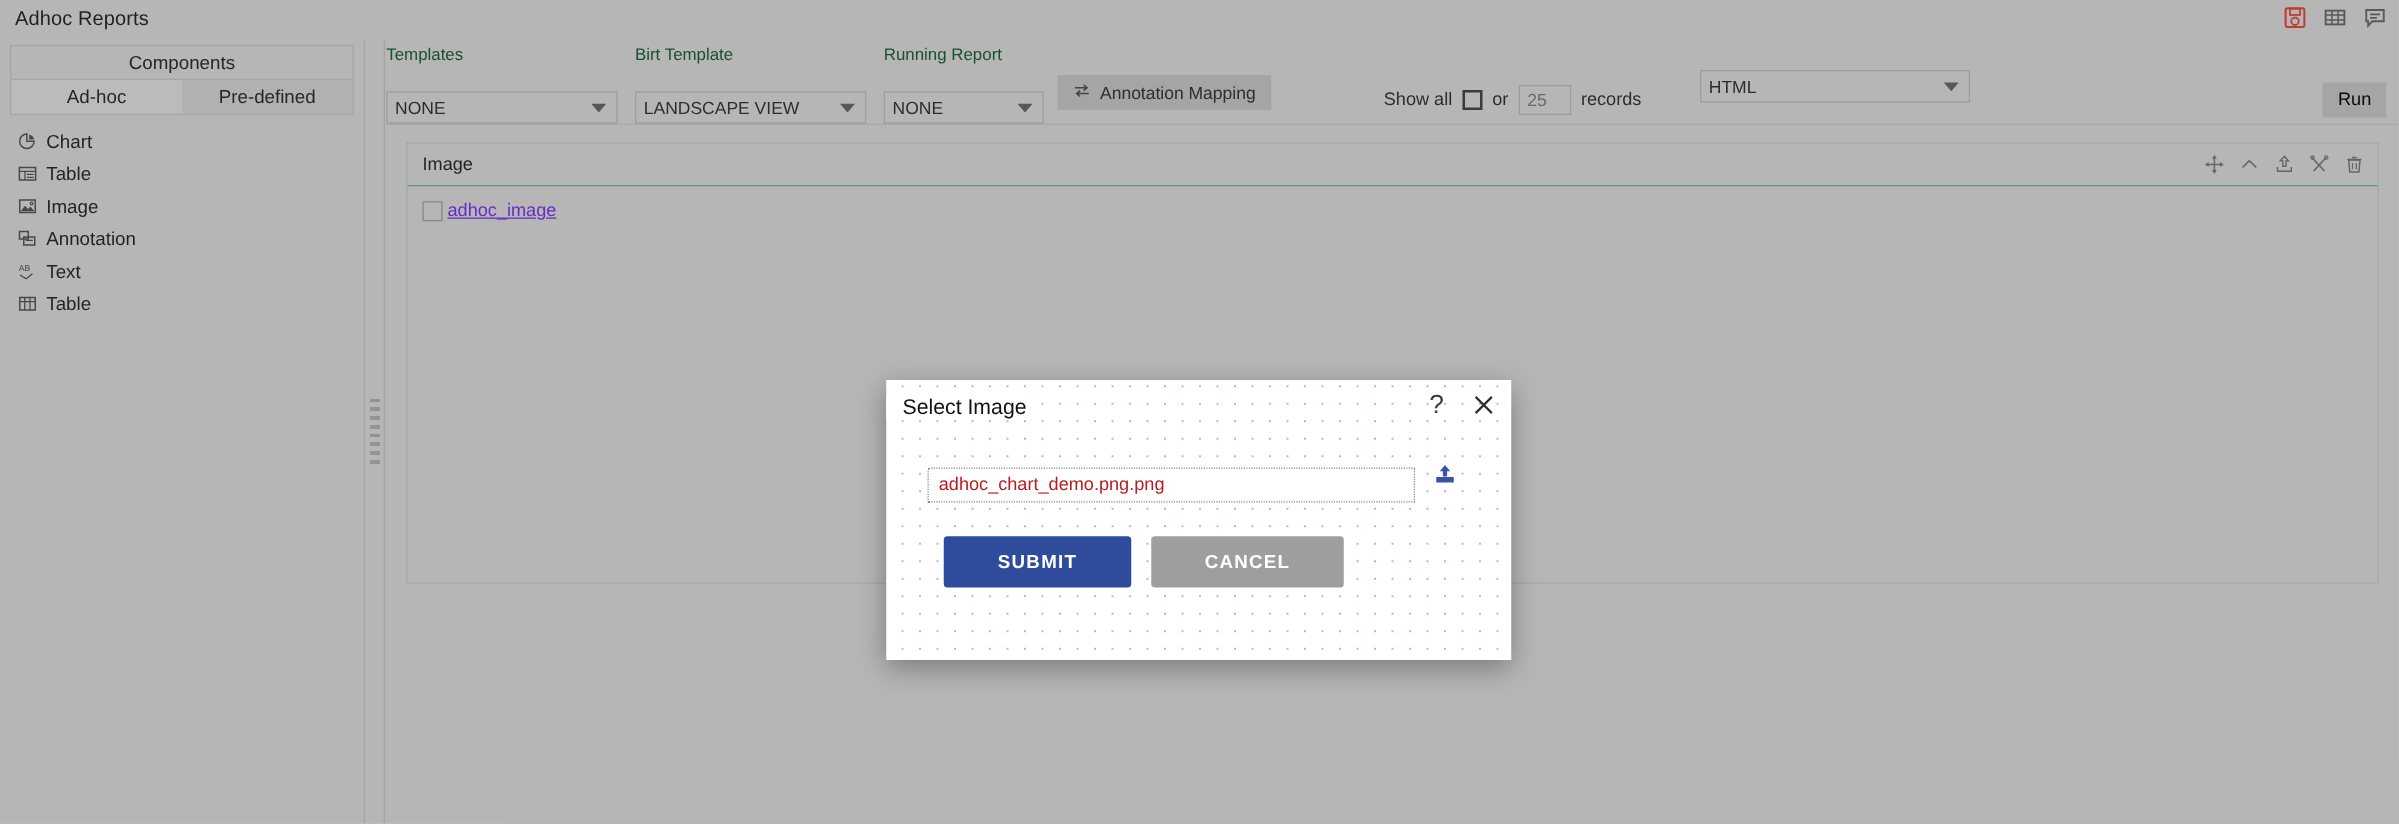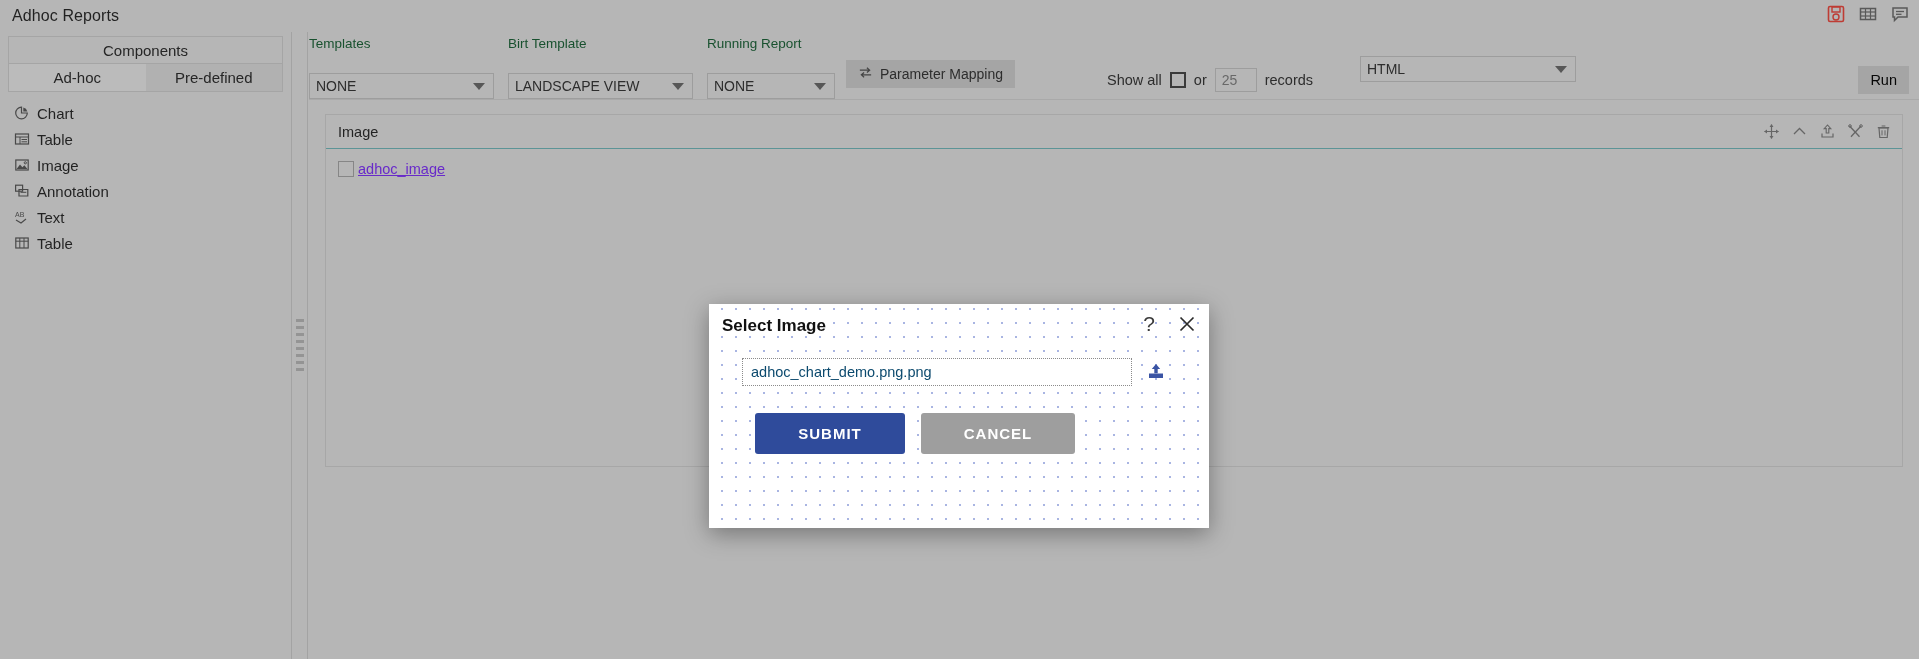--- a/index.html
+++ b/index.html
@@ -166,42 +166,43 @@
     box-shadow: 0 6px 22px rgba(0,0,0,0.35);
     background-image: radial-gradient(circle, #a9b5e2 1.1px, transparent 1.2px);
     background-size: 14px 14px;
     background-position: 6px 12px;
   }
   .dialog-head {
     position: relative; height: 44px;
     display: flex; align-items: center;
   }
   .dialog-title {
-    font-size: 17px; font-weight: bold; color: #111; padding-left: 13px;
+    font-size: 17px; font-weight: normal; color: #111; padding-left: 13px;
     background: #fff;
   }
   .dialog-head-btns {
     position: absolute; right: 12px; top: 8px;
     display: flex; align-items: center; gap: 16px;
   }
   .help-btn {
     font-size: 21px; color: #3b3b3b; cursor: pointer; line-height: 1;
     background: none; border: none; font-family: "Liberation Sans", sans-serif;
   }
   .close-btn { width: 20px; height: 20px; cursor: pointer; display: block; }
 
   .dialog-field-row {
     display: flex; align-items: center; gap: 14px;
     padding: 10px 0 0 33px;
   }
   .file-input {
     width: 390px; height: 28px;
     border: 1px dotted #8b8b8b; background: #fff;
-    font-size: 14.5px; color: #0c4a6e; padding: 0 8px;
-    font-family: "Liberation Sans", sans-serif;
+    font-size: 14.5px; color: #b91c1c; padding: 0 8px;
+    font-family: "Liberation Sans", sans-serif;
+    margin-top: 16px;
   }
   .upload-icon { width: 20px; height: 20px; display: block; cursor: pointer; }
 
   .dialog-actions {
     display: flex; gap: 16px; padding: 27px 0 0 46px;
   }
   .btn-submit {
     width: 150px; height: 41px; background: #2f4b9b; color: #fff;
     border: none; border-radius: 3px; cursor: pointer;
     font-size: 15px; font-weight: bold; letter-spacing: 1px;
@@ -358,21 +359,21 @@
       </div>
     </div>
 
     <button class="btn-param" style="left:537px;">
       <span>
         <svg viewBox="0 0 16 16" width="15" height="15">
           <path d="M2 5.5 H12 M9.5 3 L12.4 5.5 L9.5 8" fill="none" stroke="#444" stroke-width="1.3"></path>
           <path d="M14 10.5 H4 M6.5 8 L3.6 10.5 L6.5 13" fill="none" stroke="#444" stroke-width="1.3"></path>
         </svg>
       </span>
-      <span>Parameter Mapping</span>
+      <span>Annotation Mapping</span>
     </button>
 
     <div class="showall" style="left:798px;">
       <span>Show all</span>
       <span class="chk-box"></span>
       <span>or</span>
       <input class="rec-input" type="text" value="25" style="">
       <span>records</span>
     </div>
 

